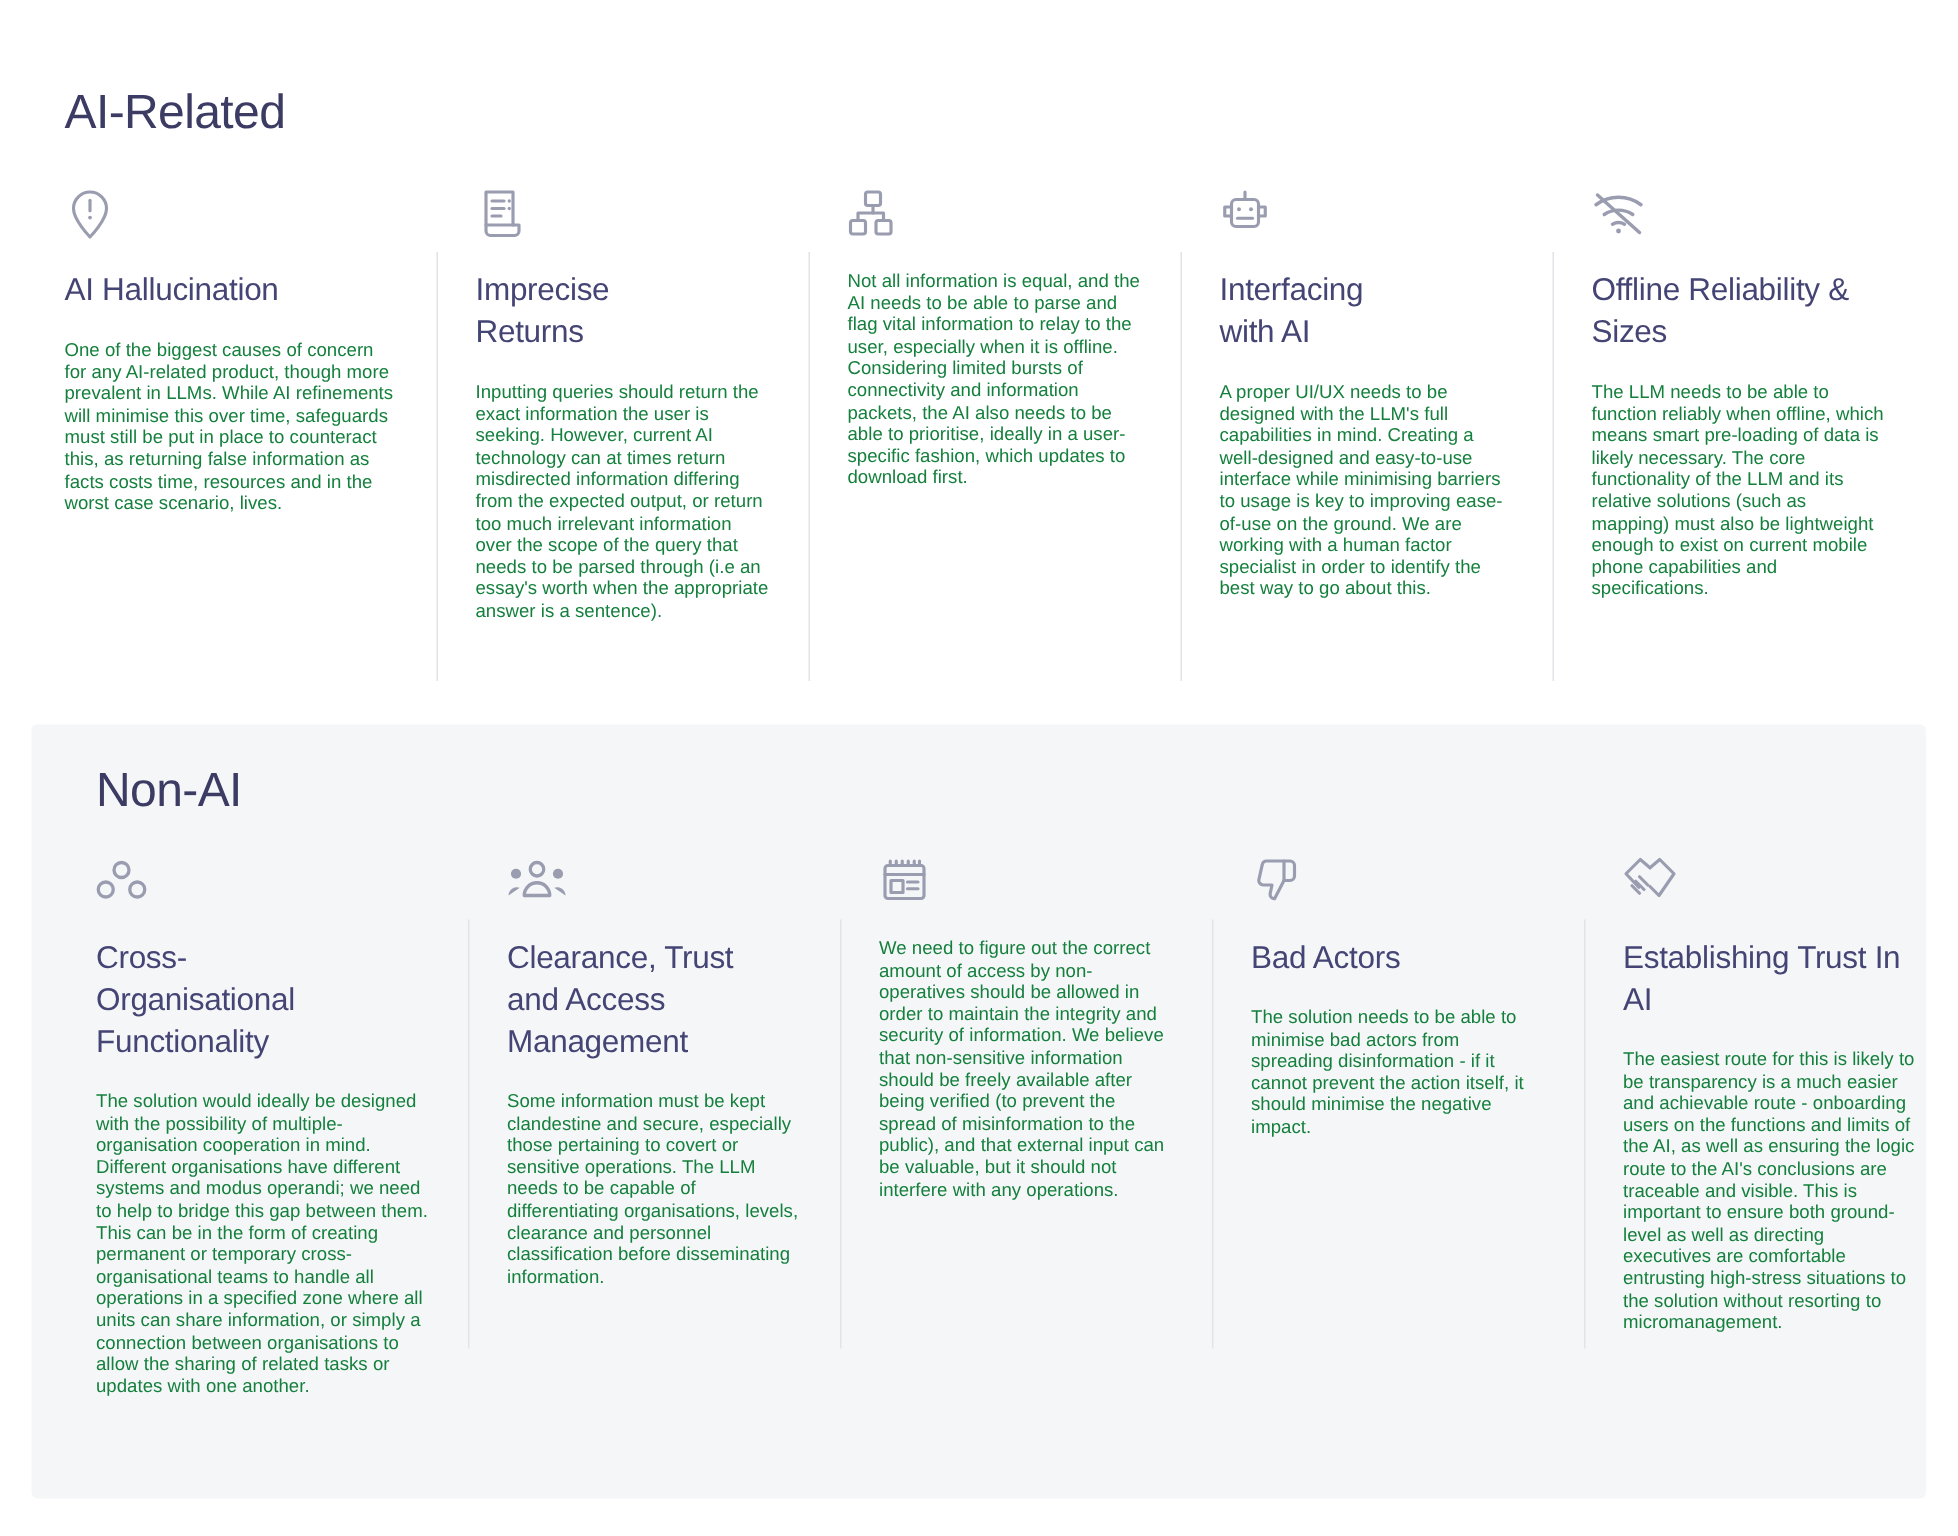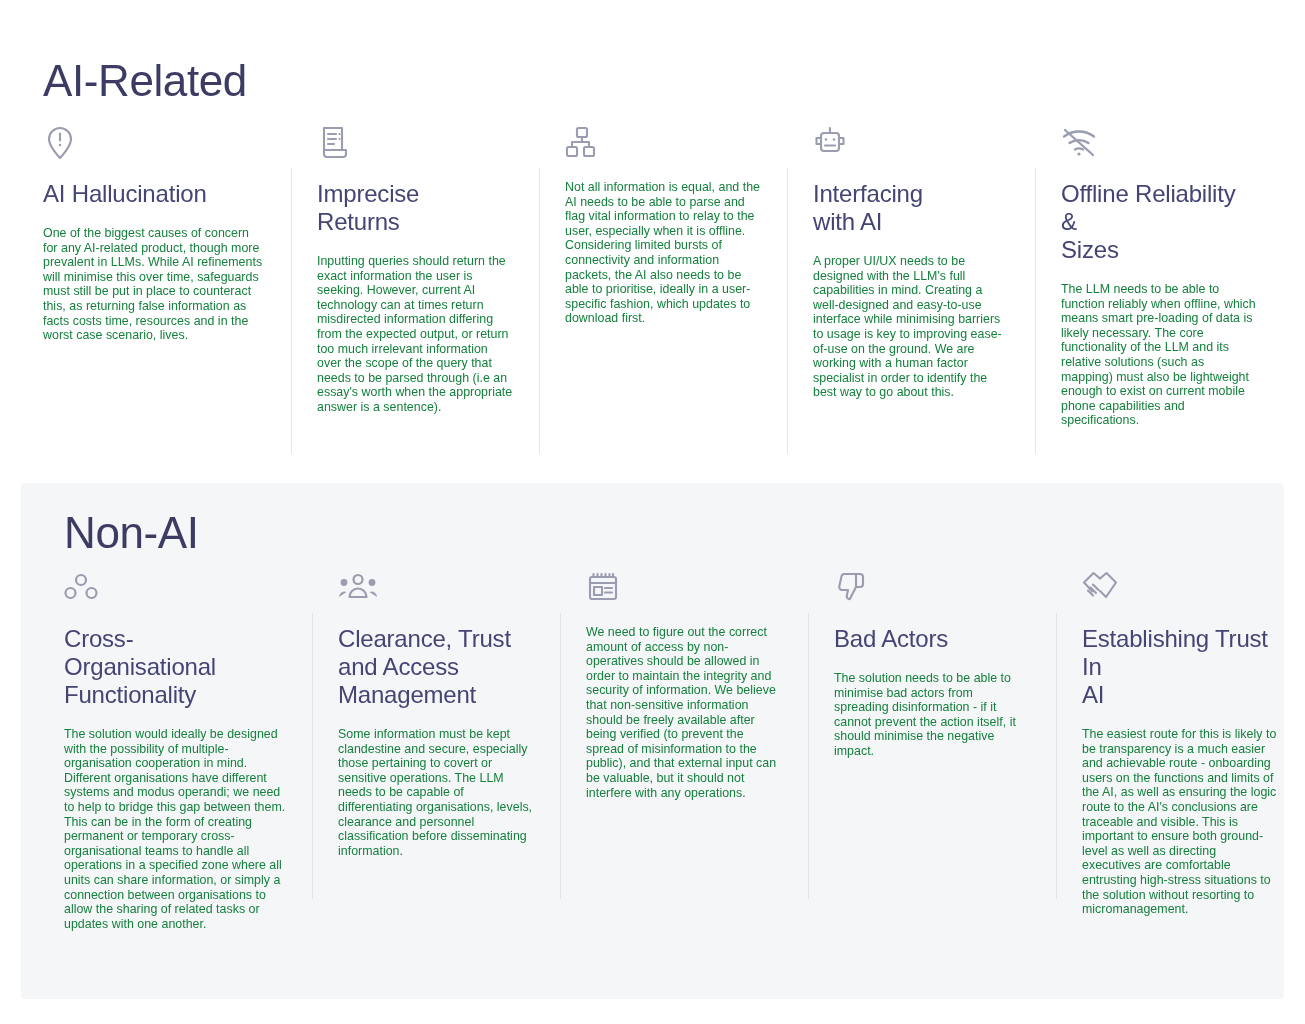--- a/index.html
+++ b/index.html
@@ -18,21 +18,21 @@
   .section.nonai   { top: 478px; height: 546px; background: #ffffff; }
   .section.nonai .section-inner {
     position: absolute; left: 21px; top: 5px;
     width: 1263px; height: 516px;
     background: #f5f6f8;
     border-radius: 4px;
   }
 
   .section-title {
     position: absolute;
-    font-size: 44px;
+    font-size: 32px;
     font-weight: 400;
     letter-spacing: -0.4px;
     color: #3b3b63;
   }
   .ai .section-title    { left: 43px; top: 56px; }
   .nonai .section-title { left: 43px; top: 25px; }
 
   
   .grid {
     position: absolute;
@@ -63,21 +63,21 @@
   .card-icon {
     height: 40px;
     display: flex;
     align-items: center;
     color: #9a9cb0;
     margin-bottom: 18px;
   }
   .card-icon svg { display: block; }
 
   .card-title {
-    font-size: 24px;
+    font-size: 21px;
     line-height: 28px;
     font-weight: 400;
     letter-spacing: -0.2px;
     color: #454575;
     margin: 0 0 18px 0;
     white-space: pre-line;
   }
 
   .card-body {
     font-size: 12.4px;

